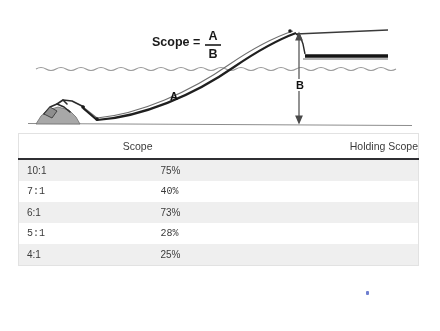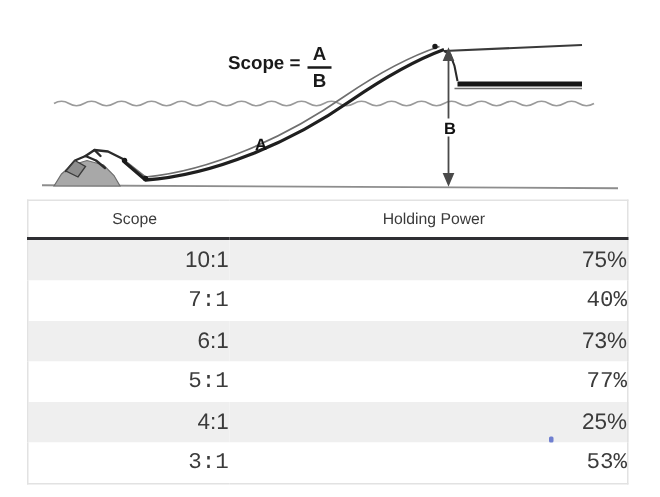--- a/index.html
+++ b/index.html
@@ -50,33 +50,33 @@
     width: 400px;
     border: 1px solid #e2e2e2;
     border-collapse: collapse;
     background: #ffffff;
     table-layout: fixed;
   }
   #scope-table col.c1 { width: 134px; }
   #scope-table col.c2 { width: 266px; }
 
   #scope-table thead th {
-    text-align: center;
+    text-align: right;
     font-weight: normal;
     font-size: 10.5px;
     color: #3b3b3b;
     padding: 6px 0 6px 8px;
     background: #ffffff;
     border-bottom: 2px solid #2f2f33;
     white-space: nowrap;
     margin-top: 36px;
   }
   #scope-table tbody td {
-    text-align: right;
-    font-size: 15px;
+    text-align: left;
+    font-size: 10px;
     color: #3b3b3b;
     padding: 5px 0 5px 8px;
     white-space: nowrap;
     border: none;
   }
   #scope-table tbody tr.shaded td {
     background: #efefef;
   }
   #scope-table tbody tr.plain td {
     background: #ffffff;
@@ -151,44 +151,40 @@
 </div>
 
 <table id="scope-table">
   <colgroup>
       <col class="c1">
       <col class="c2">
     </colgroup>
   <thead>
     <tr>
       <th>Scope</th>
-      <th>Holding Power</th>
+      <th>Holding Scope</th>
     </tr>
   </thead>
   <tbody>
     <tr class="shaded">
       <td>10:1</td>
       <td>75%</td>
     </tr>
     <tr class="plain">
       <td>7:1</td>
       <td>40%</td>
     </tr>
     <tr class="shaded">
       <td>6:1</td>
       <td>73%</td>
     </tr>
     <tr class="plain">
       <td>5:1</td>
-      <td>77%</td>
+      <td>28%</td>
     </tr>
     <tr class="shaded">
       <td>4:1</td>
       <td>25%</td>
-    </tr>
-    <tr class="plain">
-      <td>3:1</td>
-      <td>53%</td>
     </tr>
   </tbody>
 </table>
 
 <div class="artifact-dot"></div>
 
 </body></html>

